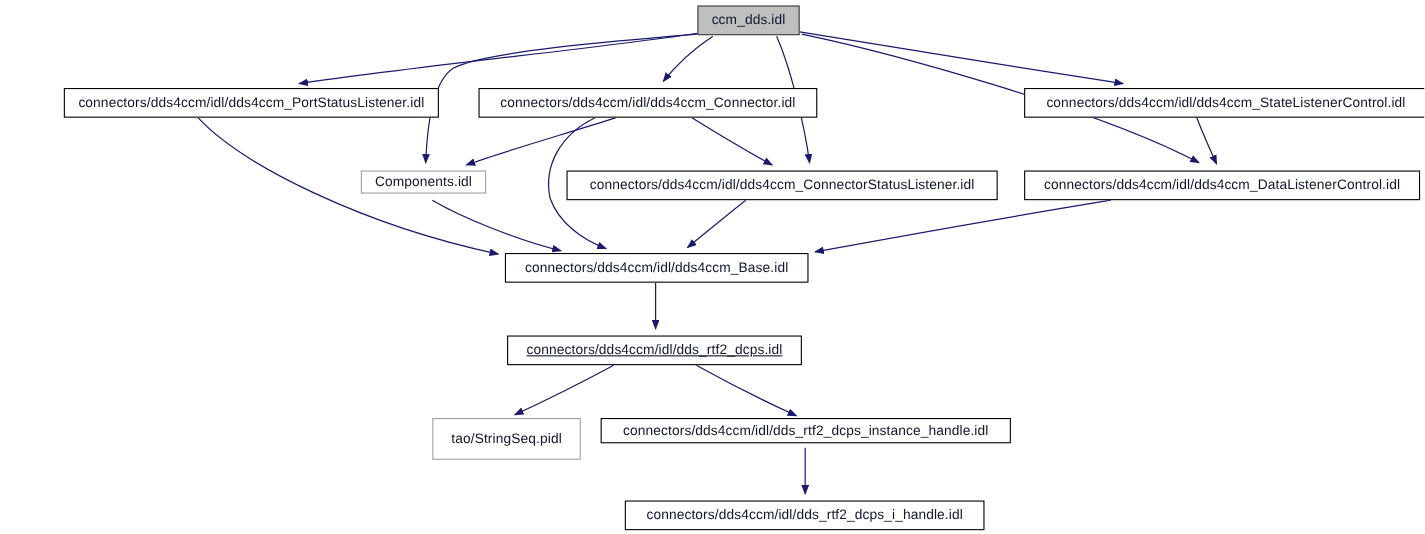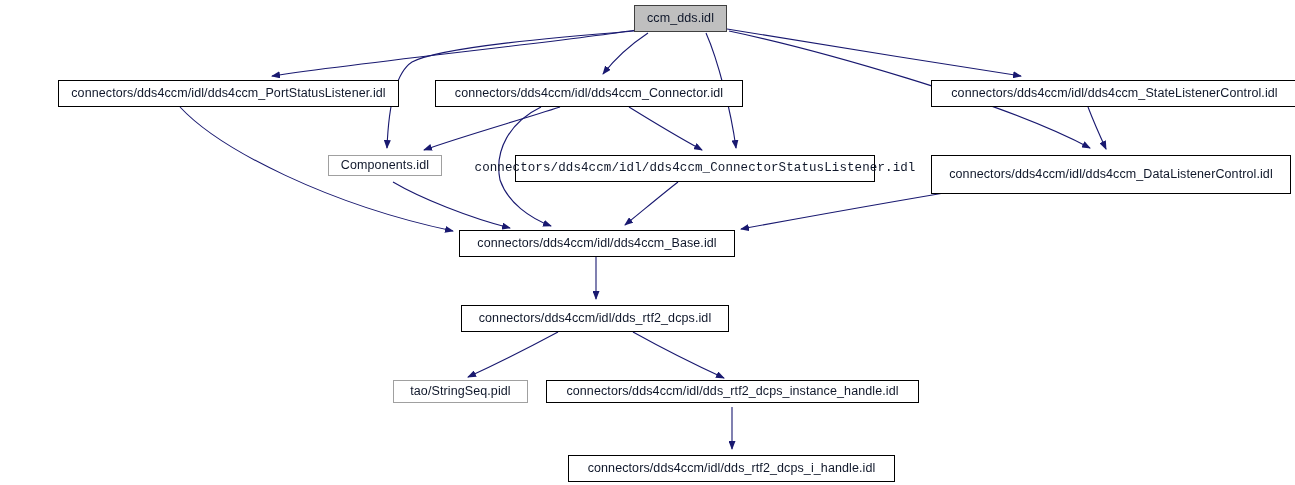--- a/index.html
+++ b/index.html
@@ -92,33 +92,33 @@
       </div>
       <div class="node" style="left: 435px; top: 80px; width: 308px; height: 27px; align-items: center;">
         <span class="node-label">connectors/dds4ccm/idl/dds4ccm_Connector.idl</span>
       </div>
       <div class="node" style="left: 890px; top: 80px; width: 367px; height: 27px; margin-left: 41px;">
         <span class="node-label">connectors/dds4ccm/idl/dds4ccm_StateListenerControl.idl</span>
       </div>
       <div class="node external" style="left: 328px; top: 155px; width: 114px; height: 21px;">
         <span class="node-label">Components.idl</span>
       </div>
-      <div class="node" style="left: 515px; top: 155px; width: 360px; height: 27px; font-family: Liberation Mono, monospace;">
+      <div class="node" style="left: 515px; top: 155px; width: 392px; height: 27px;">
         <span class="node-label">connectors/dds4ccm/idl/dds4ccm_ConnectorStatusListener.idl</span>
       </div>
-      <div class="node" style="left: 931px; top: 155px; width: 360px; height: 39px;">
+      <div class="node" style="left: 931px; top: 155px; width: 360px; height: 27px;">
         <span class="node-label">connectors/dds4ccm/idl/dds4ccm_DataListenerControl.idl</span>
       </div>
       <div class="node" style="left: 459px; top: 230px; width: 276px; height: 27px;">
         <span class="node-label">connectors/dds4ccm/idl/dds4ccm_Base.idl</span>
       </div>
-      <div class="node" style="left: 461px; top: 305px; width: 268px; height: 27px;">
+      <div class="node" style="left: 461px; top: 305px; width: 268px; height: 27px; text-decoration: underline;">
         <span class="node-label">connectors/dds4ccm/idl/dds_rtf2_dcps.idl</span>
       </div>
-      <div class="node external" style="left: 393px; top: 380px; width: 135px; height: 23px;">
+      <div class="node external" style="left: 393px; top: 380px; width: 135px; height: 38px;">
         <span class="node-label">tao/StringSeq.pidl</span>
       </div>
       <div class="node" style="left: 546px; top: 380px; width: 373px; height: 23px;">
         <span class="node-label">connectors/dds4ccm/idl/dds_rtf2_dcps_instance_handle.idl</span>
       </div>
       <div class="node" style="left: 568px; top: 455px; width: 327px; height: 27px;">
         <span class="node-label">connectors/dds4ccm/idl/dds_rtf2_dcps_i_handle.idl</span>
       </div>
     </div>
 </div>

